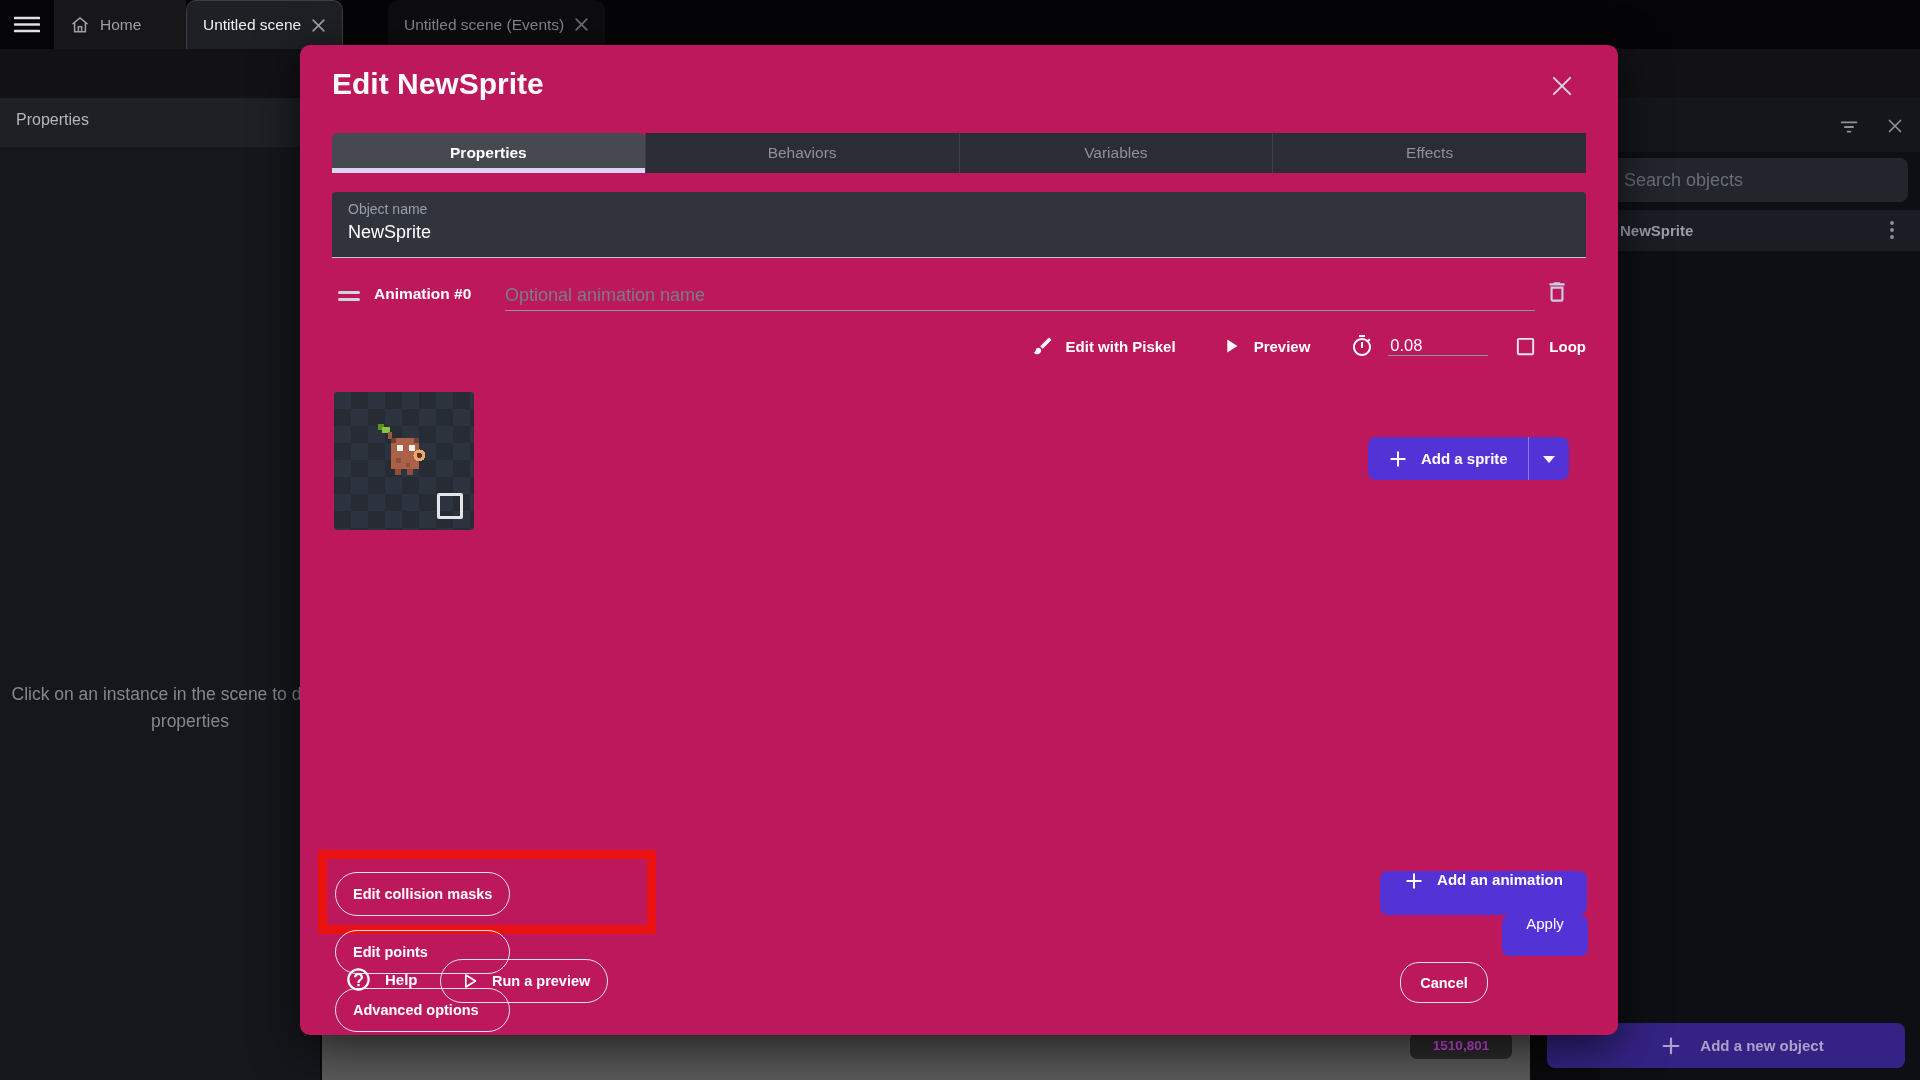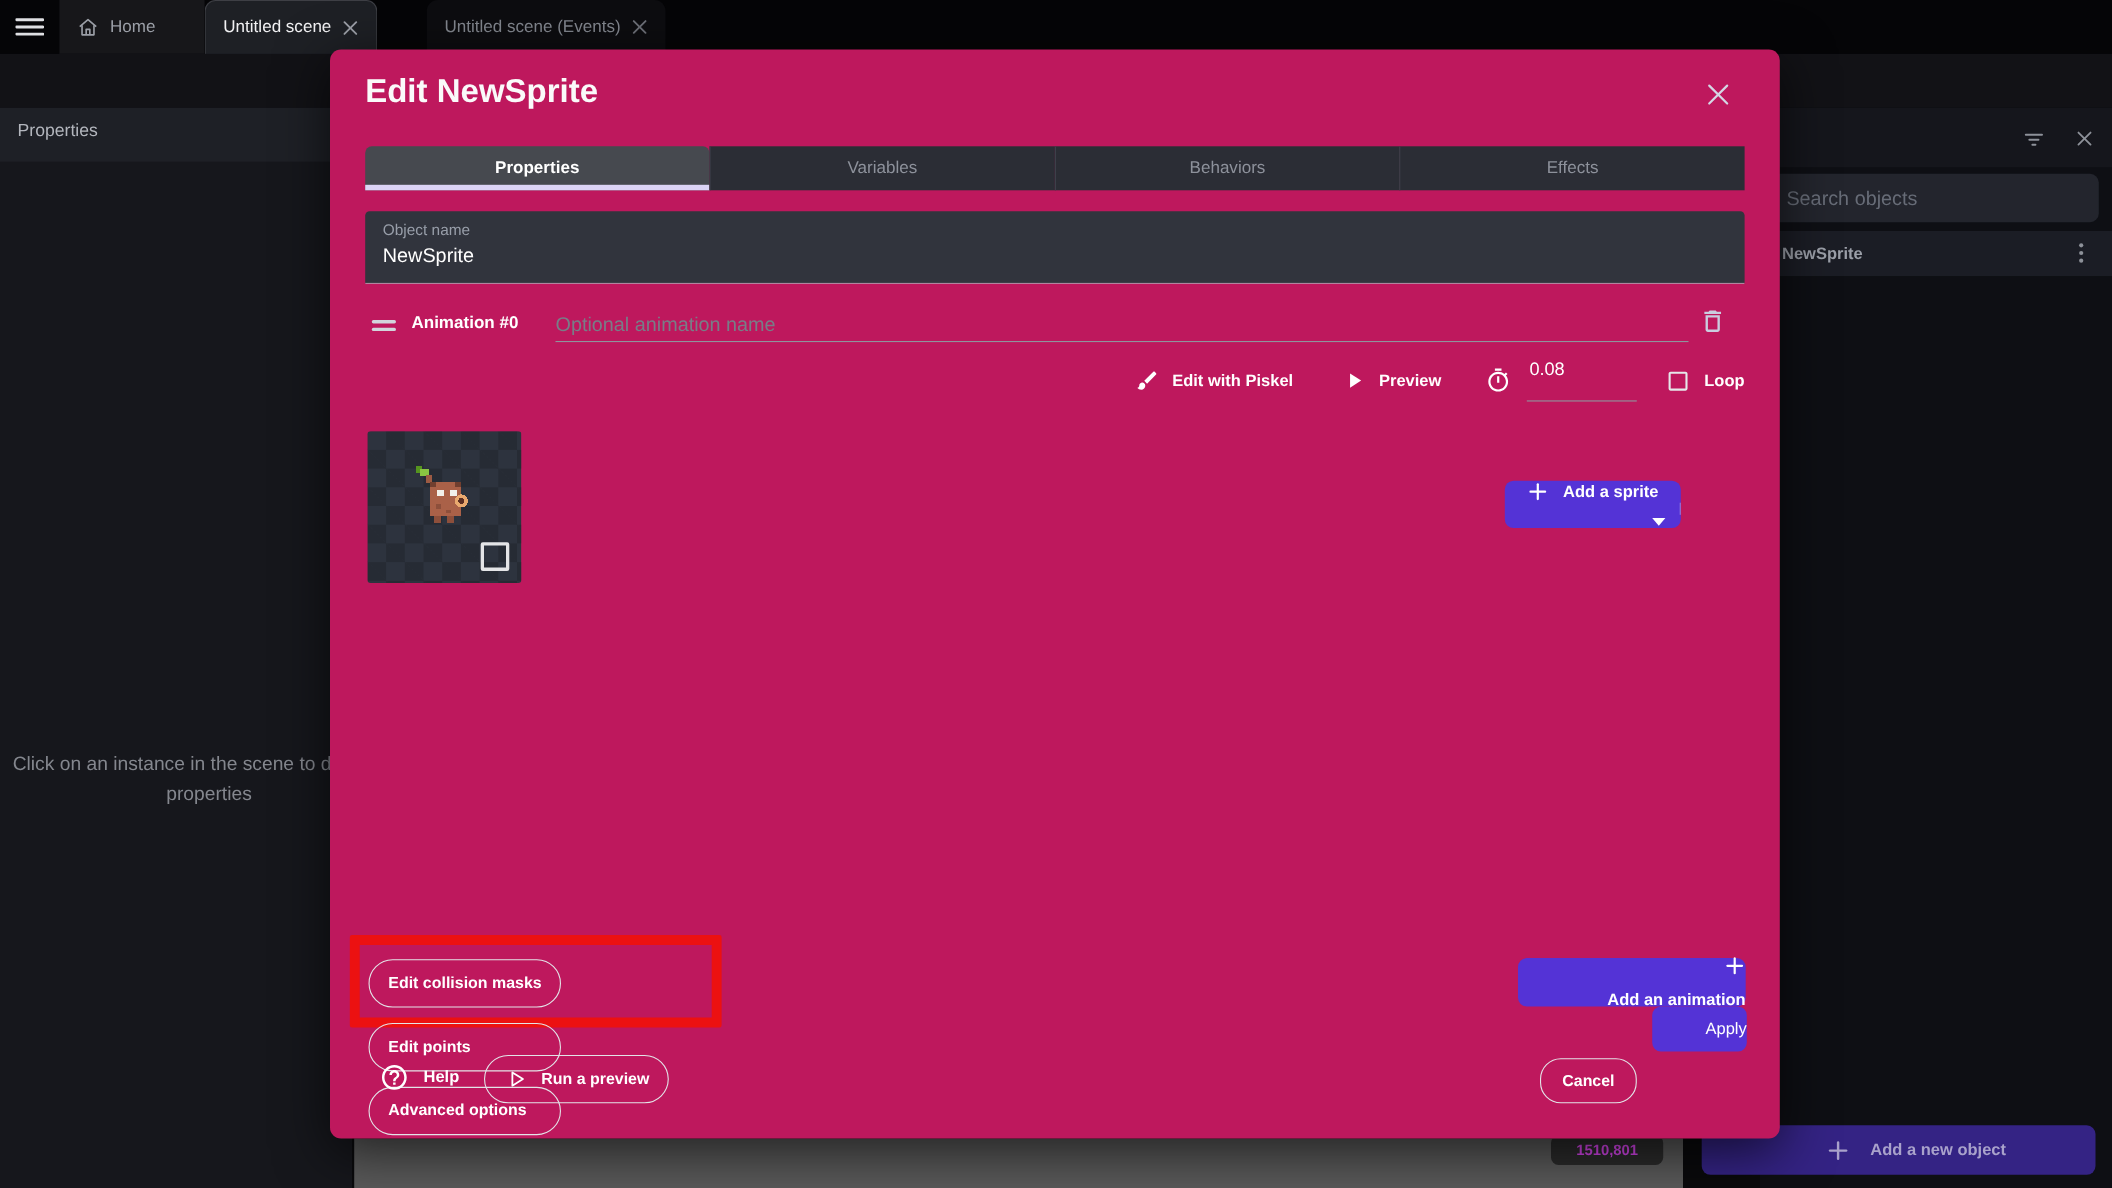--- a/index.html
+++ b/index.html
@@ -80,34 +80,34 @@
   .drag-bar { left:38px; width:22px; height:3px; background:#d2d4dc; border-radius:2px; }
   .anim-label { left:74px; top:240px; font-size:15.5px; font-weight:bold; color:#fff; }
   .anim-name { left:205px; top:236px; width:1030px; height:30px; background:transparent; border:none;
                border-bottom:1px solid #8f939d; outline:none; font-size:18px; color:#fff; font-family:inherit; }
   .anim-name::placeholder { color:#787d87; }
   .anim-trash { left:1244px; top:234px; color:#caccdf; cursor:pointer; }
 
   .piskel-row { top:283px; right:32px; height:36px; display:flex; align-items:center; color:#fff; }
   .piskel-row .lbl { font-size:15px; font-weight:bold; margin-left:12px; }
   .fps-input { margin-left:14px; width:100px; background:transparent; border:none; outline:none;
-               border-bottom:1px solid #8f939d; font-size:16.5px; color:#fff; padding:0 0 18px 2px;
+               border-bottom:1px solid #8f939d; font-size:16.5px; color:#fff; padding:0 0 0 2px;
                font-family:inherit; }
 
   .thumb { left:34px; top:347px; width:140px; height:138px; border-radius:3px;
            background-color:#2d333e;
            background-image:
              linear-gradient(45deg, #262b34 25%, transparent 25%, transparent 75%, #262b34 75%),
              linear-gradient(45deg, #262b34 25%, transparent 25%, transparent 75%, #262b34 75%);
            background-size:34px 34px; background-position:0 0, 17px 17px; cursor:pointer; }
   .thumb-check { position:absolute; right:11px; bottom:11px; width:26px; height:26px;
                  border:3px solid #e4e5e7; border-radius:2px; cursor:pointer; }
 
   .btn-purple { background:#5433d6; color:#fff; border:none; border-radius:8px; cursor:pointer;
-                display:flex; align-items:flex-end; font-family:inherit;flex-direction:column; }
+                display:flex; align-items:flex-start; font-family:inherit; }
   .add-sprite { left:1068px; top:392px; height:43px; }
   .add-sprite .main { display:flex; align-items:center; gap:13px; padding:0 20px; height:100%;
                       font-size:15px; font-weight:bold; }
   .add-sprite .split { width:1px; height:100%; background:rgba(255,255,255,.35); }
   .add-sprite .caret { width:40px; height:100%; display:flex; align-items:center; justify-content:center; }
 
   .annotation-rect { left:18px; top:805px; width:338px; height:84px; border:9px solid #ec1111;
                      border-radius:2px; pointer-events:none; }
   .bottom-btns { left:35px; top:827px; display:flex; gap:14px;flex-direction:column; }
   .pill { height:44px; border:1px solid #e3e4e8; border-radius:22px; background:transparent;
@@ -287,24 +287,24 @@
           <line x1="5" y1="5" x2="19" y2="19"></line>
           <line x1="19" y1="5" x2="5" y2="19"></line>
         </svg>
     </div>
 
     <div class="abs dlg-tabs">
       <div class="dtab active">
           <span>Properties</span>
         </div>
       <div class="dtab">
-          <span>Variables</span>
+          <span>Behaviors</span>
         </div>
       <div class="dtab">
-          <span>Behaviors</span>
+          <span>Variables</span>
         </div>
       <div class="dtab">
           <span>Effects</span>
         </div>
     </div>
 
     <div class="abs obj-field">
       <span class="flabel">Object name</span>
       <input type="text" readonly="" value="NewSprite" style="">
     </div>

